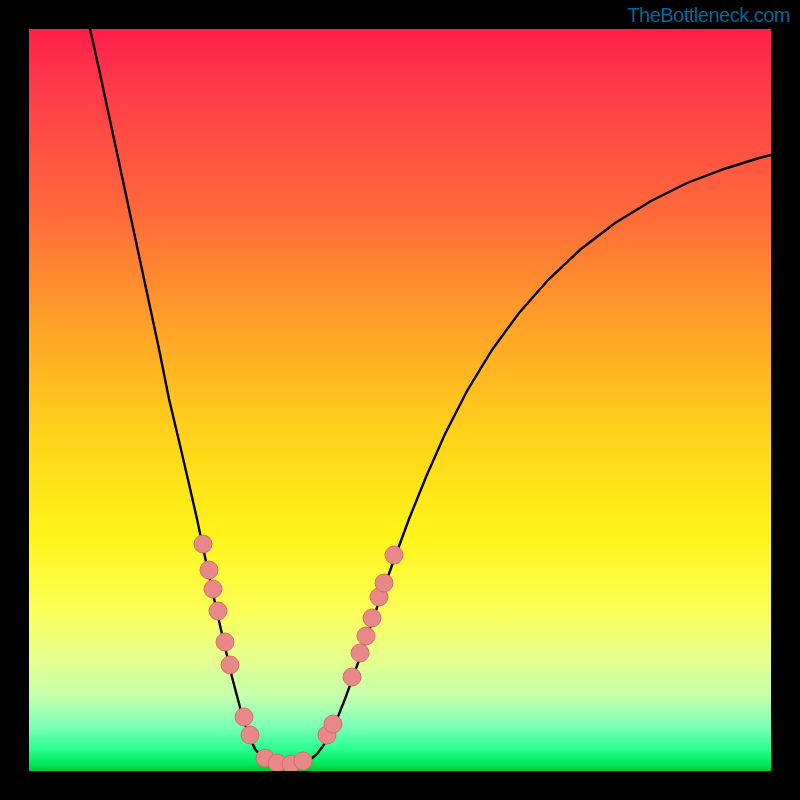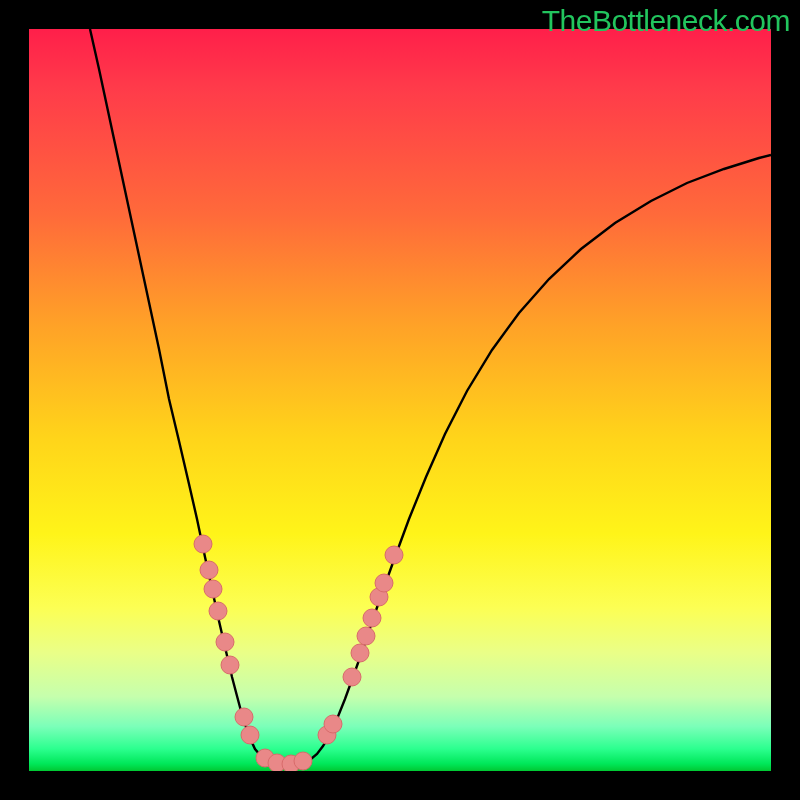--- a/index.html
+++ b/index.html
@@ -29,23 +29,23 @@
       #7bffb9 94%,
       #2cff8f 97%,
       #00e85a 99%,
       #00c832 100%);
   }
   .watermark {
     position: absolute;
     top: 4px;
     right: 10px;
     font-family: Arial, Helvetica, sans-serif;
-    font-size: 30px;
+    font-size: 20px;
     font-weight: 500;
-    color: #22c55e;
+    color: #0369a1;
     letter-spacing: -0.5px;
   }
   svg.overlay {
     position: absolute;
     left: 0;
     top: 0;
     width: 742px;
     height: 742px;
   }
 </style>

